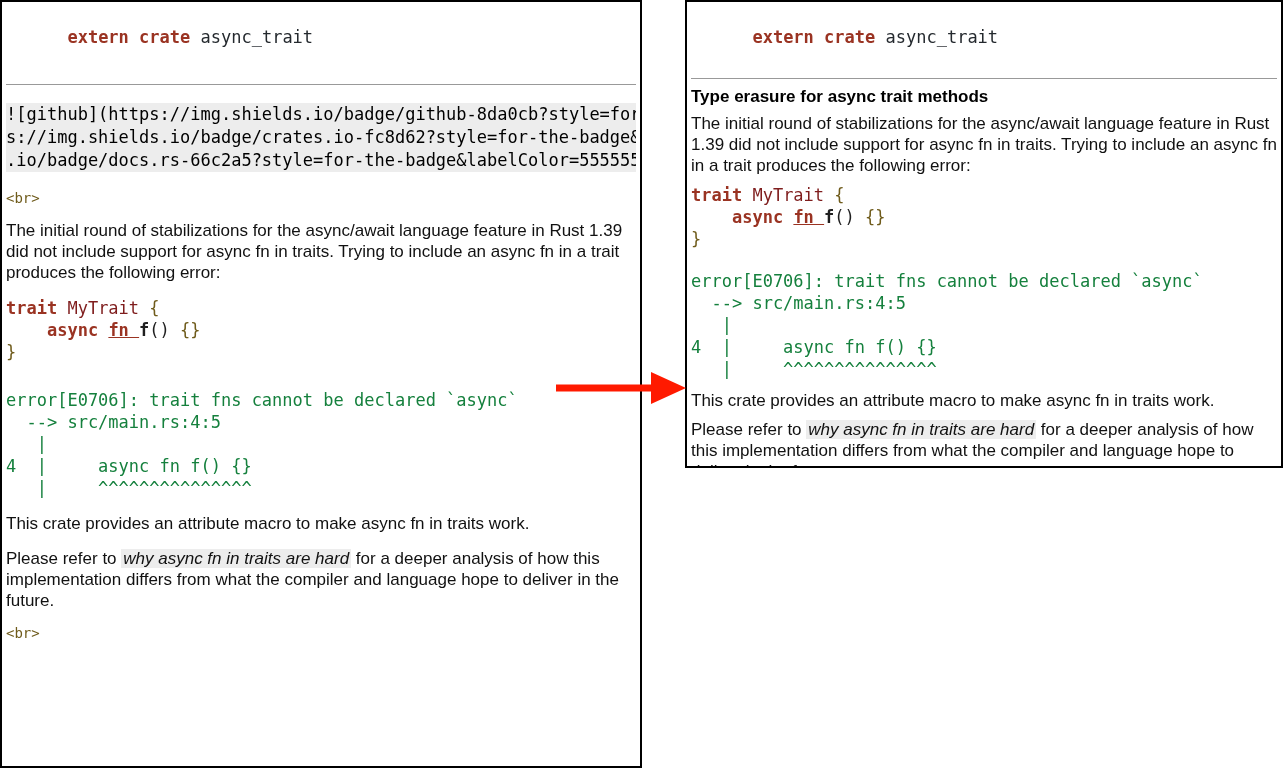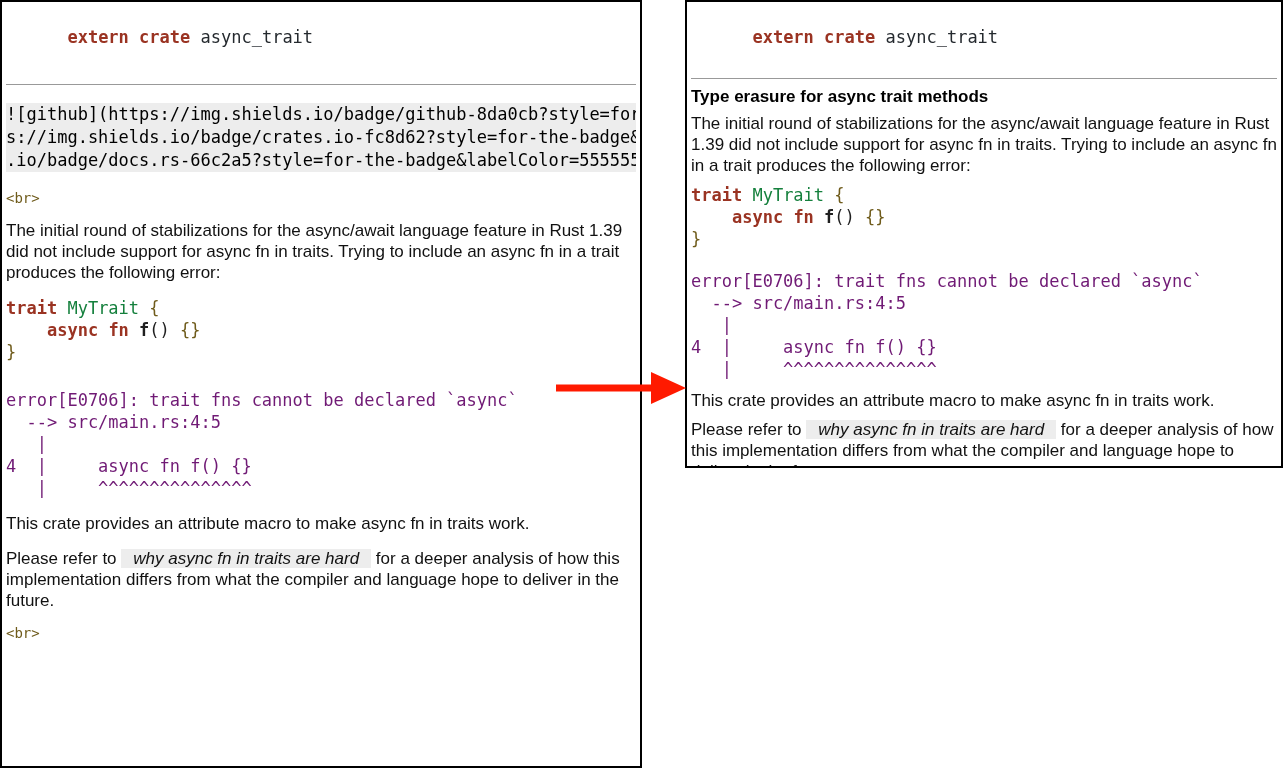--- a/index.html
+++ b/index.html
@@ -48,31 +48,31 @@
   }
 
   .codeline {
     font-family: "Consolas", "Menlo", monospace;
     font-size: 17px;
     line-height: 22px;
     white-space: pre;
     color: #24292e;
   }
   .kw   { color: #9a3322; font-weight: 600; }   
-  .kw2  { color: #9a3322; font-weight: 600; }   
-  .ident{ color: #15803d; margin-top: 48px; }
+  .kw2  { color: #9a3322; font-weight: 600; text-decoration: underline; }   
+  .ident{ color: #7f1d1d; margin-top: 48px; }
   .fname{ color: #1f1f1f; font-weight: 700; }
   .paren{ color: #1f1f1f; }
   .brace{ color: #6f5b1b; }
   .mono-plain {
     font-family: "Consolas", "Menlo", monospace;
     font-size: 17px;
     line-height: 22px;
     white-space: pre;
-    color: #701a75;
+    color: #15803d;
   }
 
   hr.rule {
     border: none;
     border-top: 1px solid #999;
     margin: 14px 0 18px 0;
   }
 
   .body-text {
     font-size: 17px;
@@ -101,21 +101,21 @@
 
   .h5 {
     font-weight: 700;
     font-size: 17px;
     margin: 8px 0 6px 0;
   }
 
   .link {
     font-style: italic;
     background: #ededed;
-    padding: 0 12px;
+    padding: 0 2px;
   }
 
   .err-block {
     margin: 8px 0 10px 0;
   }
 </style>
 </head>
 <body>
 
 <div class="stage">

